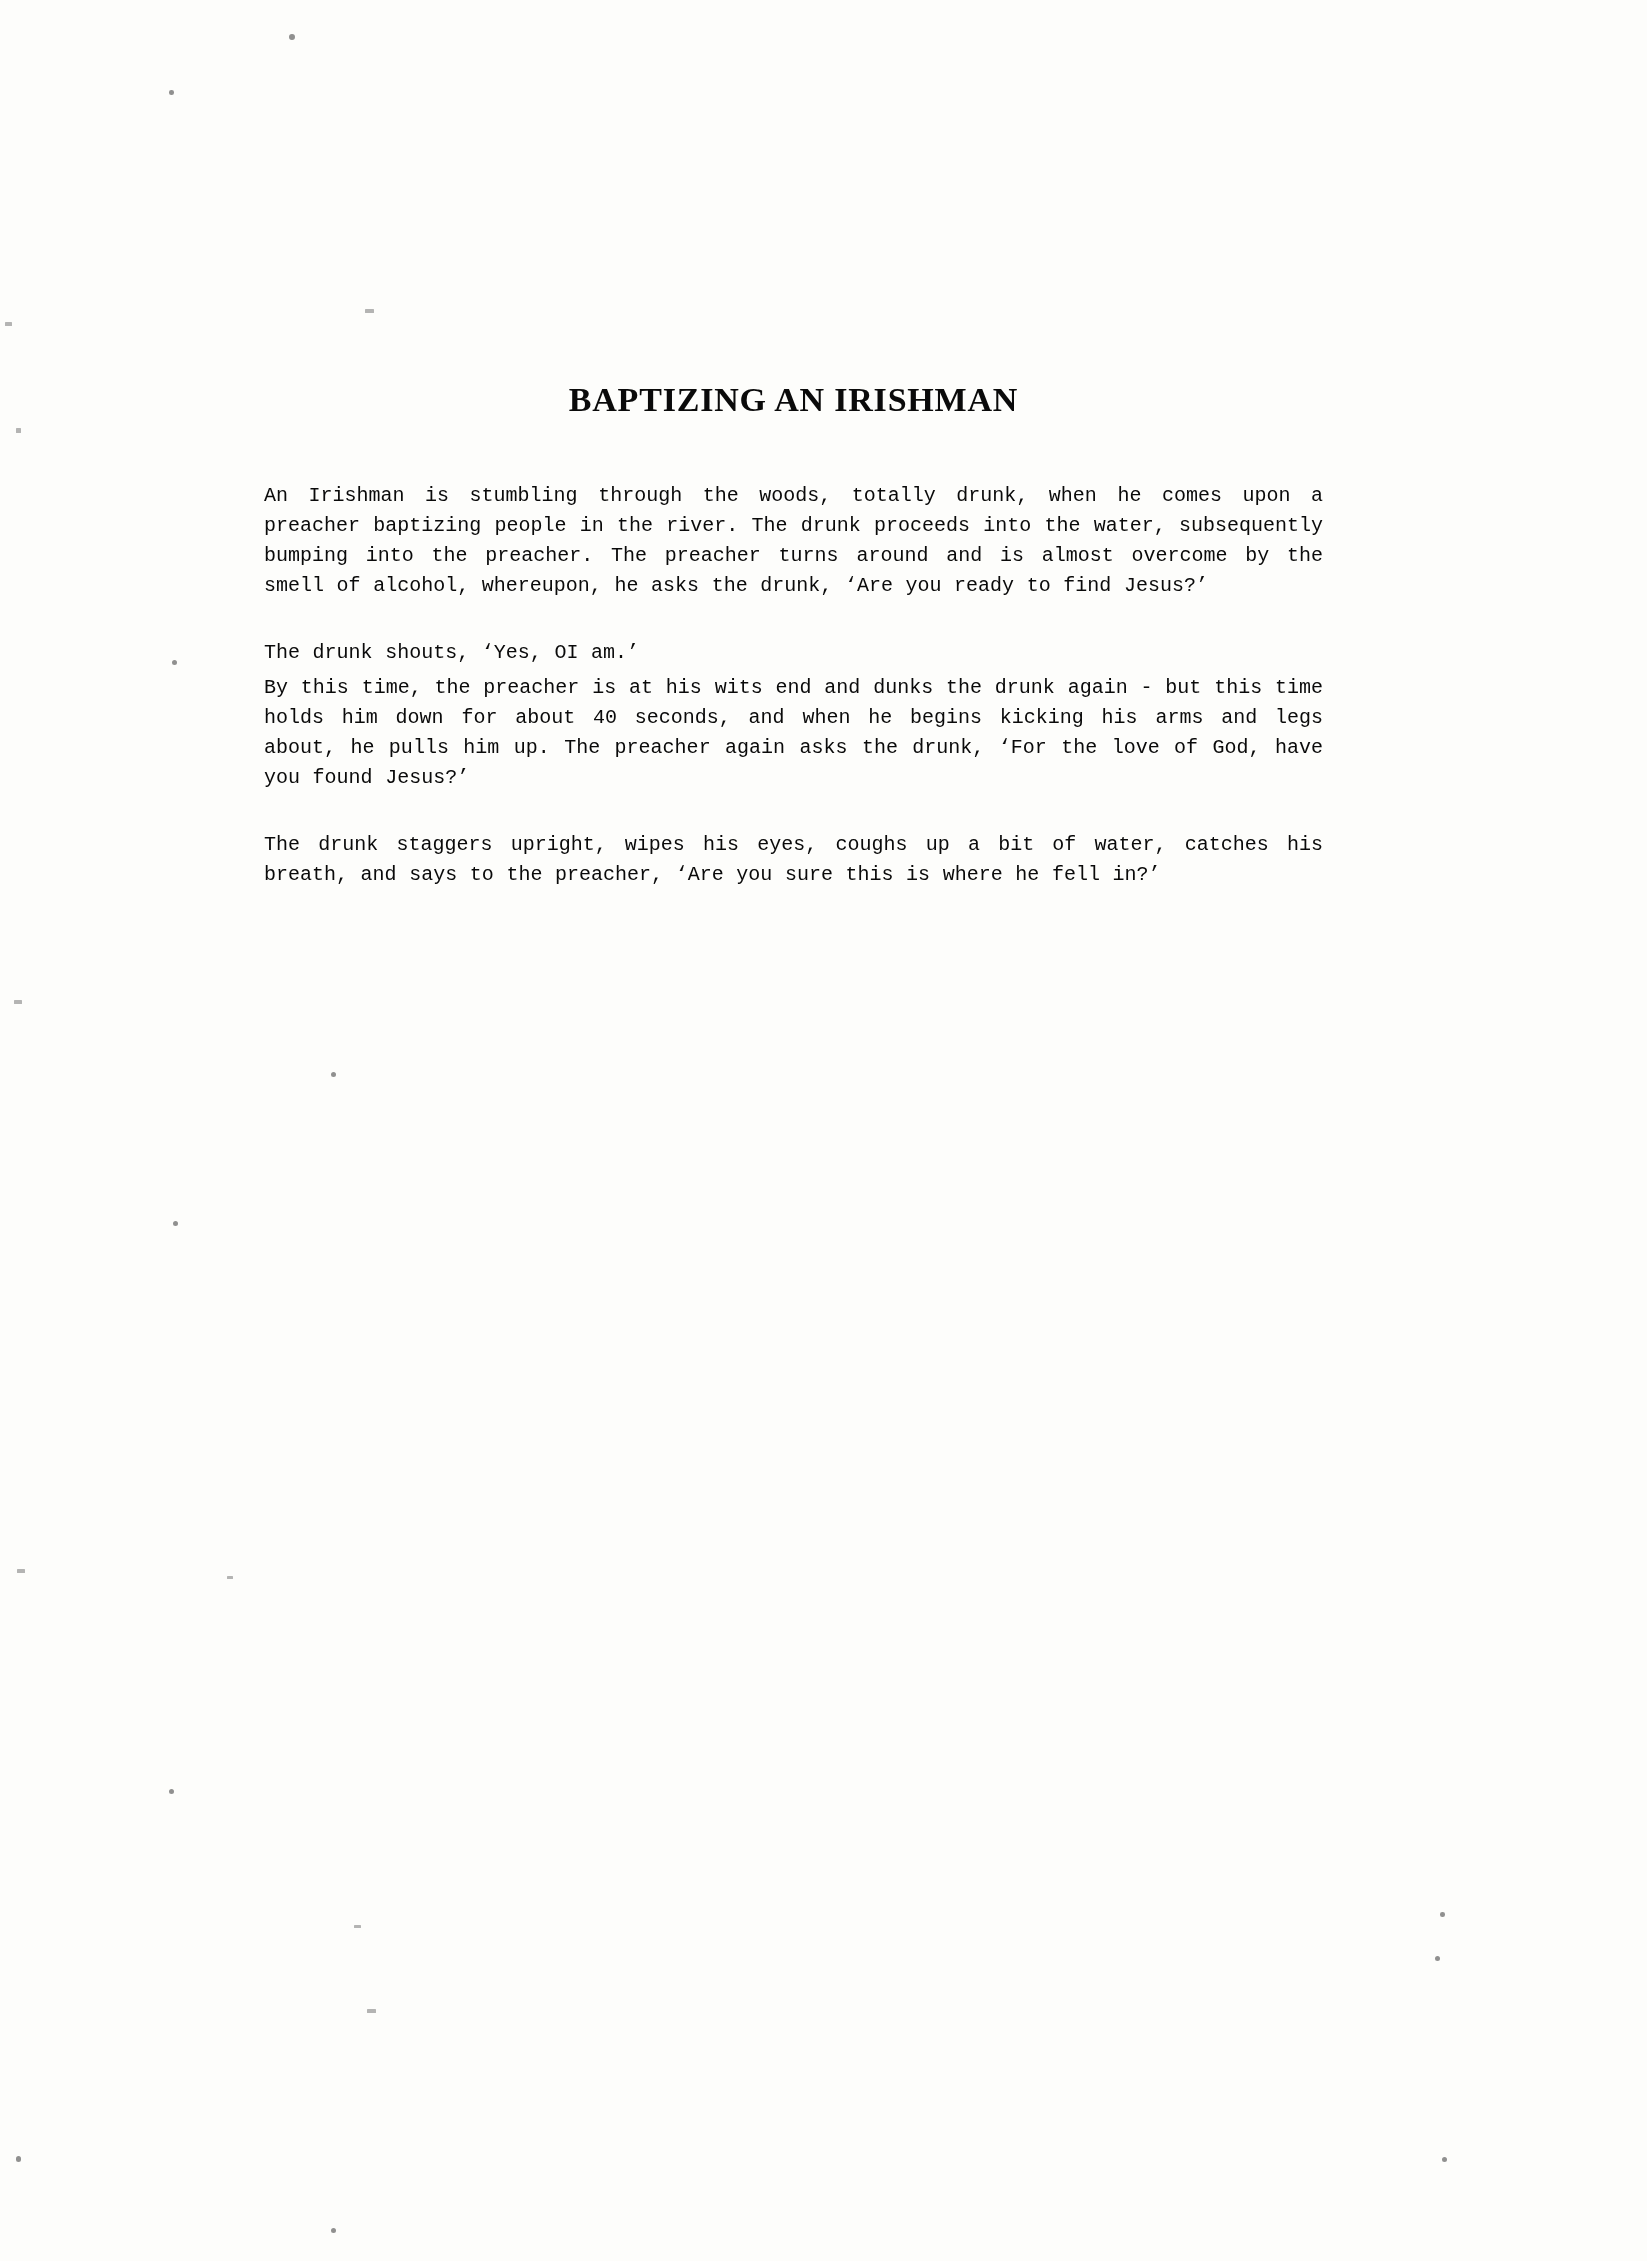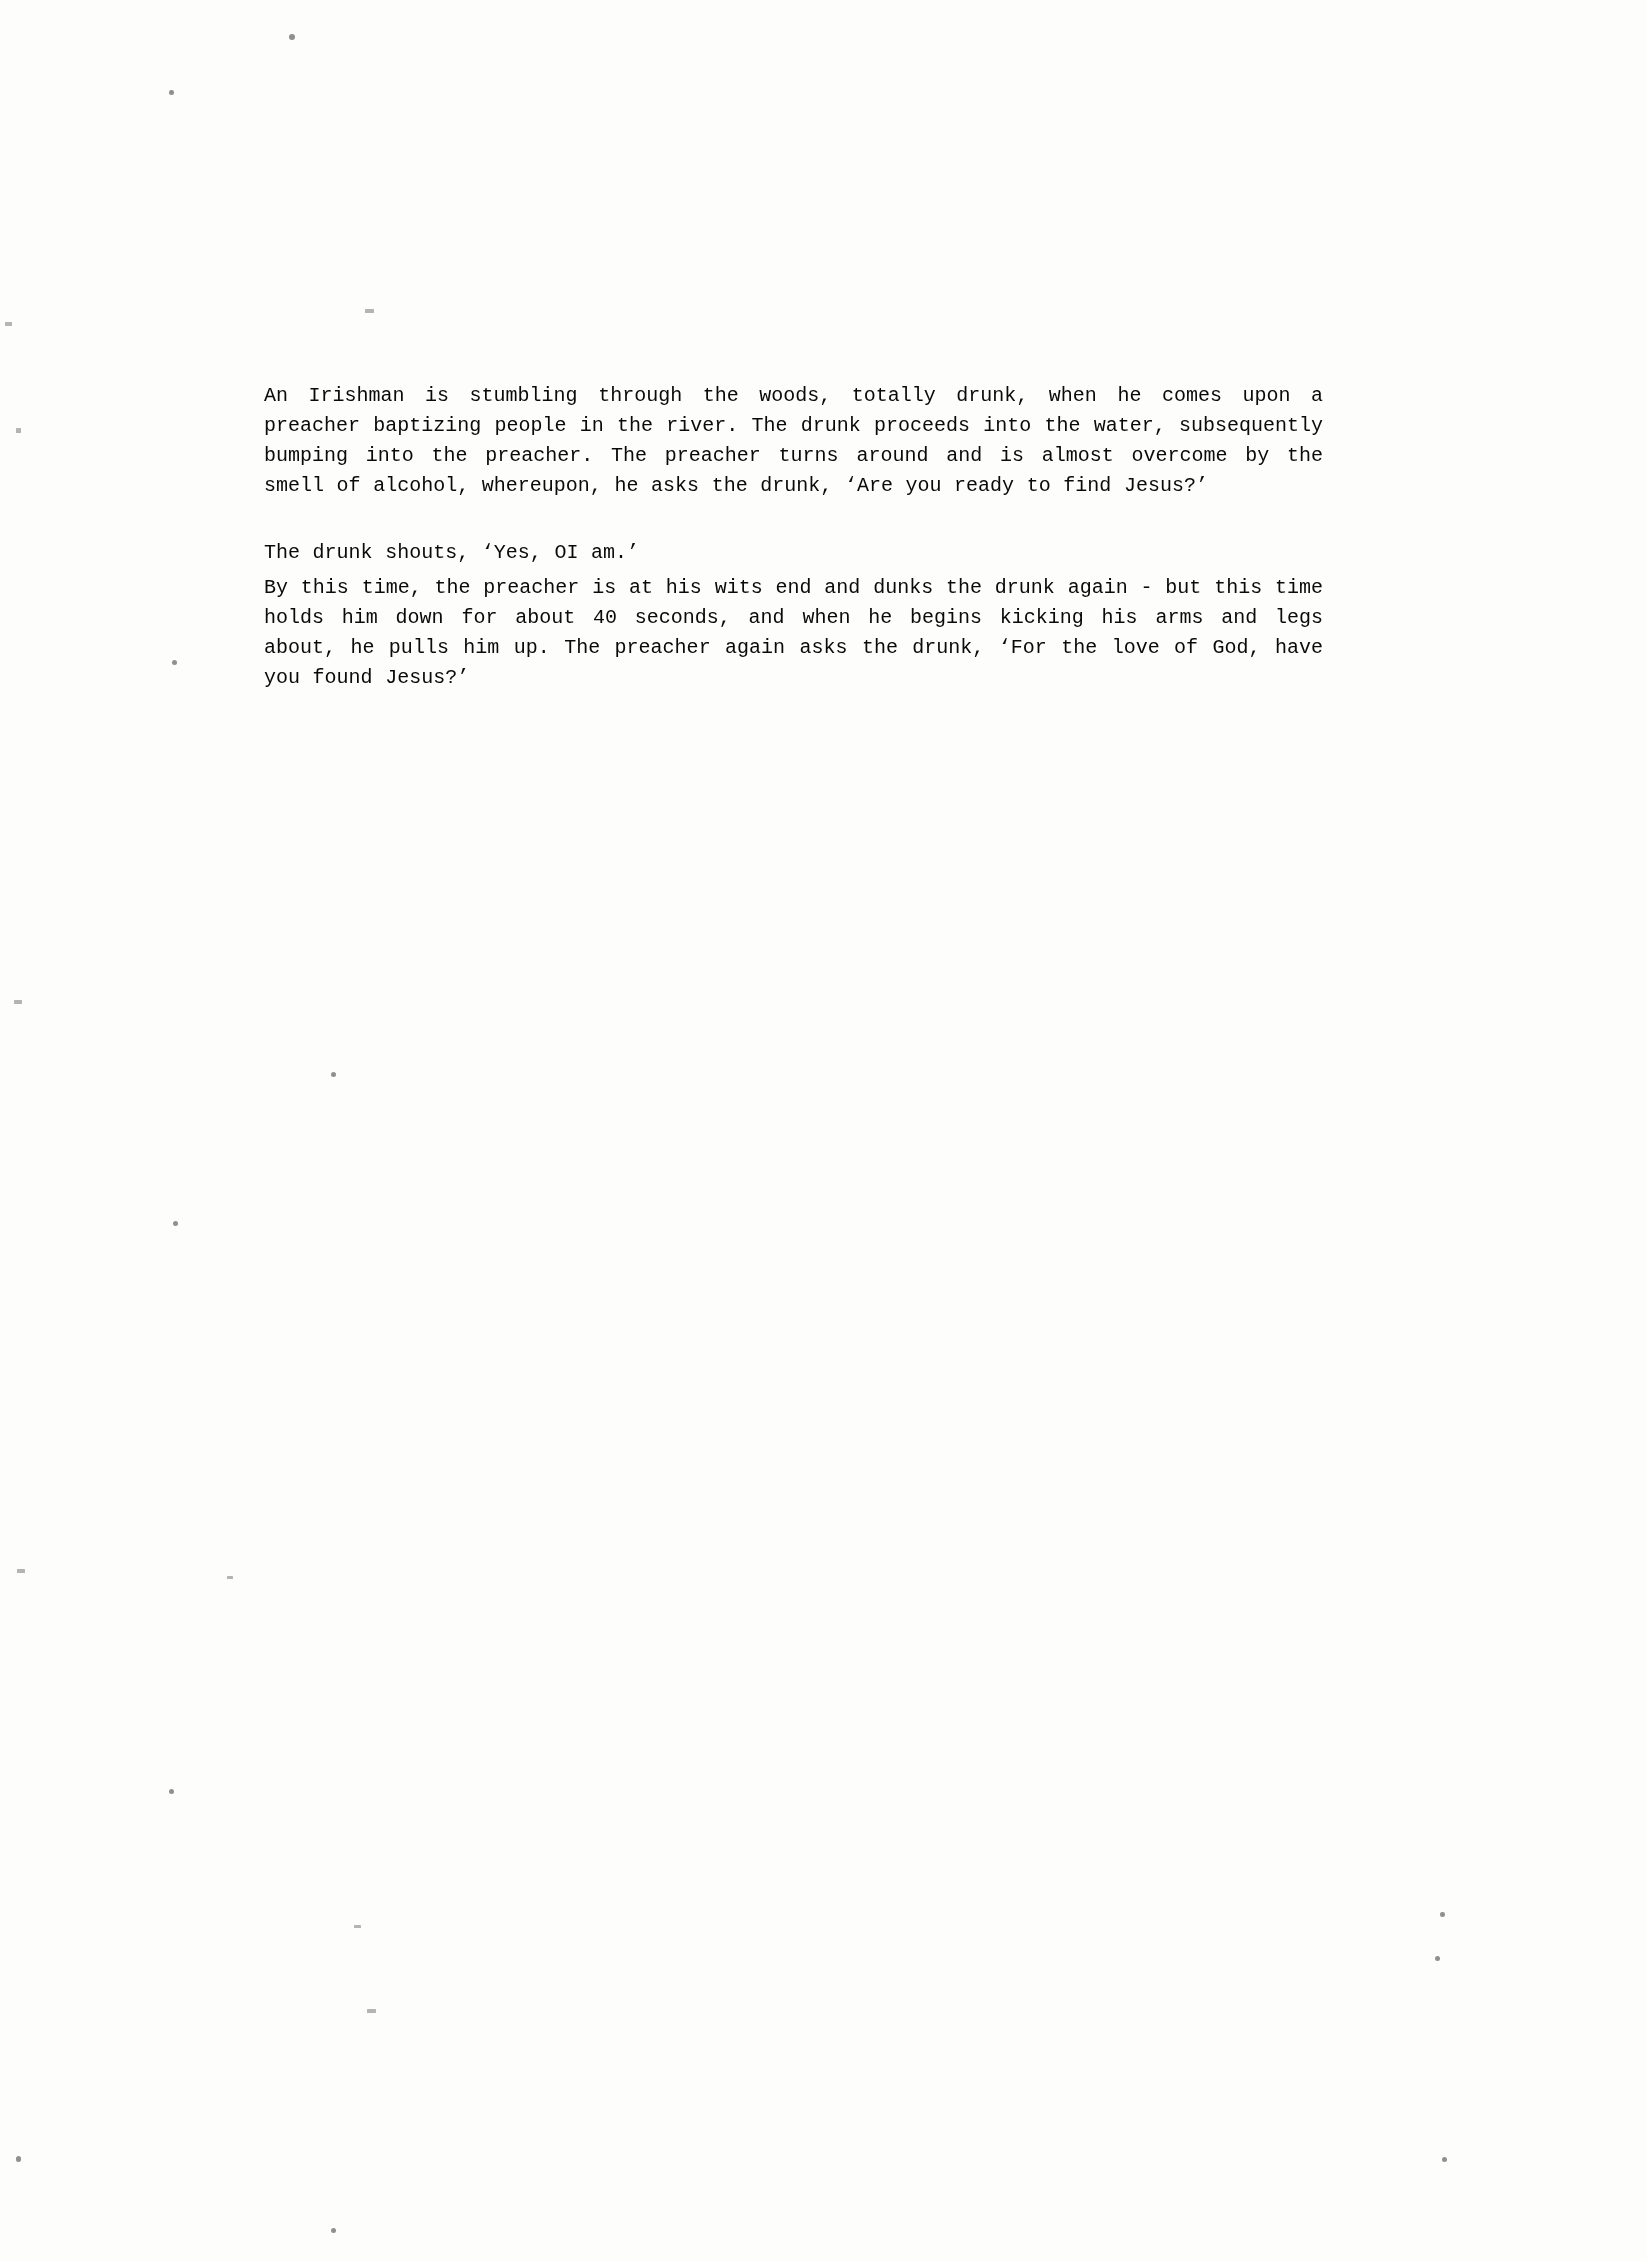--- a/index.html
+++ b/index.html
@@ -86,25 +86,27 @@
       <div class="speck dash" style="left: 354px; top: 1925px; width: 6.5px; height: 3.2px;"></div>
       <div class="speck" style="left: 1435px; top: 1956px; width: 5.2px; height: 5.2px;"></div>
       <div class="speck dash" style="left: 367px; top: 2009px; width: 9px; height: 3.9px;"></div>
       <div class="speck" style="left: 15.5px; top: 2156px; width: 5.8px; height: 5.8px;"></div>
       <div class="speck" style="left: 1442px; top: 2157px; width: 5.2px; height: 5.2px;"></div>
       <div class="speck" style="left: 331px; top: 2228px; width: 5.2px; height: 5.2px;"></div>
     </div>
 
   <div class="content">
 
+    <h1 class="doc-title">BAPTIZING AN IRISHMAN</h1>
 
     <p class="para">An Irishman is stumbling through the woods, totally drunk, when he comes upon a preacher baptizing people in the river. The drunk proceeds into the water, subsequently bumping into the preacher. The preacher turns around and is almost overcome by the smell of alcohol, whereupon,  he asks the drunk, ‘Are you ready to find Jesus?’</p>
 
     <p class="para noj" style="margin-bottom:5px;">The drunk shouts, ‘Yes, OI am.’</p>
 
 
 
     <p class="para">By  this time, the preacher is at his wits end and dunks the  drunk again - but this time holds him down for about 40  seconds, and when he begins kicking his arms and legs  about, he pulls him up. The preacher again asks the drunk, ‘For the love of God,  have you found Jesus?’</p>
 
+    <p class="para">The drunk staggers upright, wipes  his eyes, coughs up a bit of water, catches his breath, and says to the preacher,  ‘Are you sure this is where he fell in?’</p>
 
   </div>
 </div>
 
 
 </body></html>

